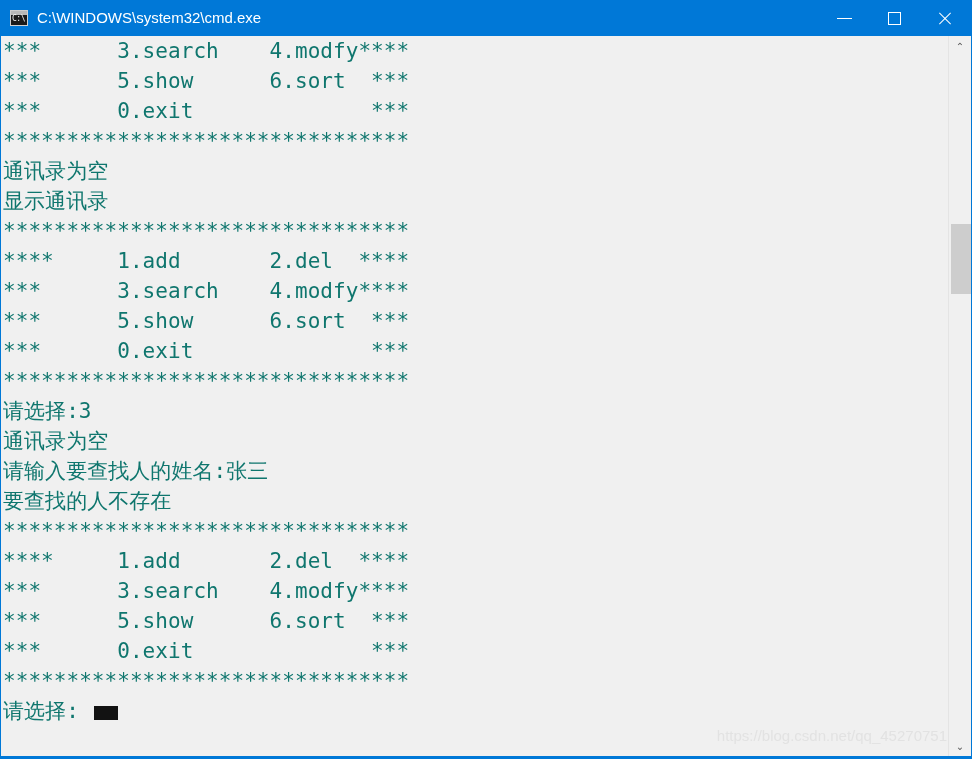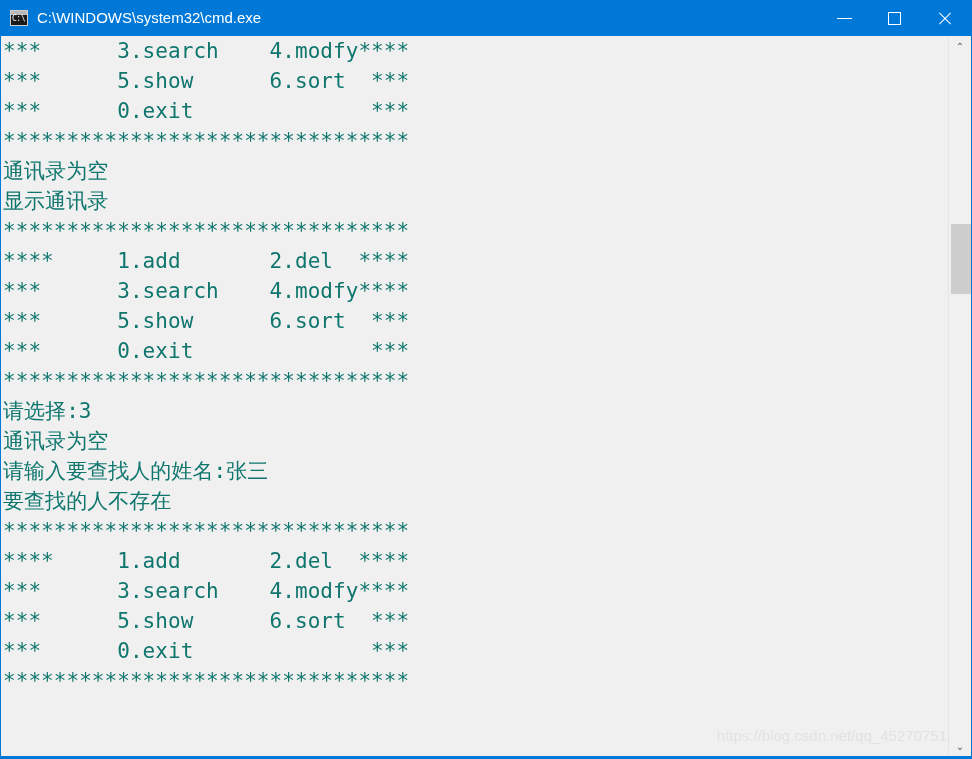--- a/index.html
+++ b/index.html
@@ -262,20 +262,21 @@
         <div class="line">请选择:3</div>
         <div class="line">通讯录为空</div>
         <div class="line">请输入要查找人的姓名:张三</div>
         <div class="line">要查找的人不存在</div>
         <div class="line">********************************</div>
         <div class="line">****     1.add       2.del  ****</div>
         <div class="line">***      3.search    4.modfy****</div>
         <div class="line">***      5.show      6.sort  ***</div>
         <div class="line">***      0.exit              ***</div>
         <div class="line">********************************</div>
+        <div class="line cursor-line">请选择:<span class="cursor-block"></span></div>
       </div>
 
     <div class="scrollbar">
       <div class="sb-arrow">⌃</div>
       <div class="sb-track">
         <div class="sb-thumb" id="sb-thumb" style="top: 166px; height: 70px;"></div>
       </div>
       <div class="sb-arrow">⌄</div>
     </div>
   </div>

